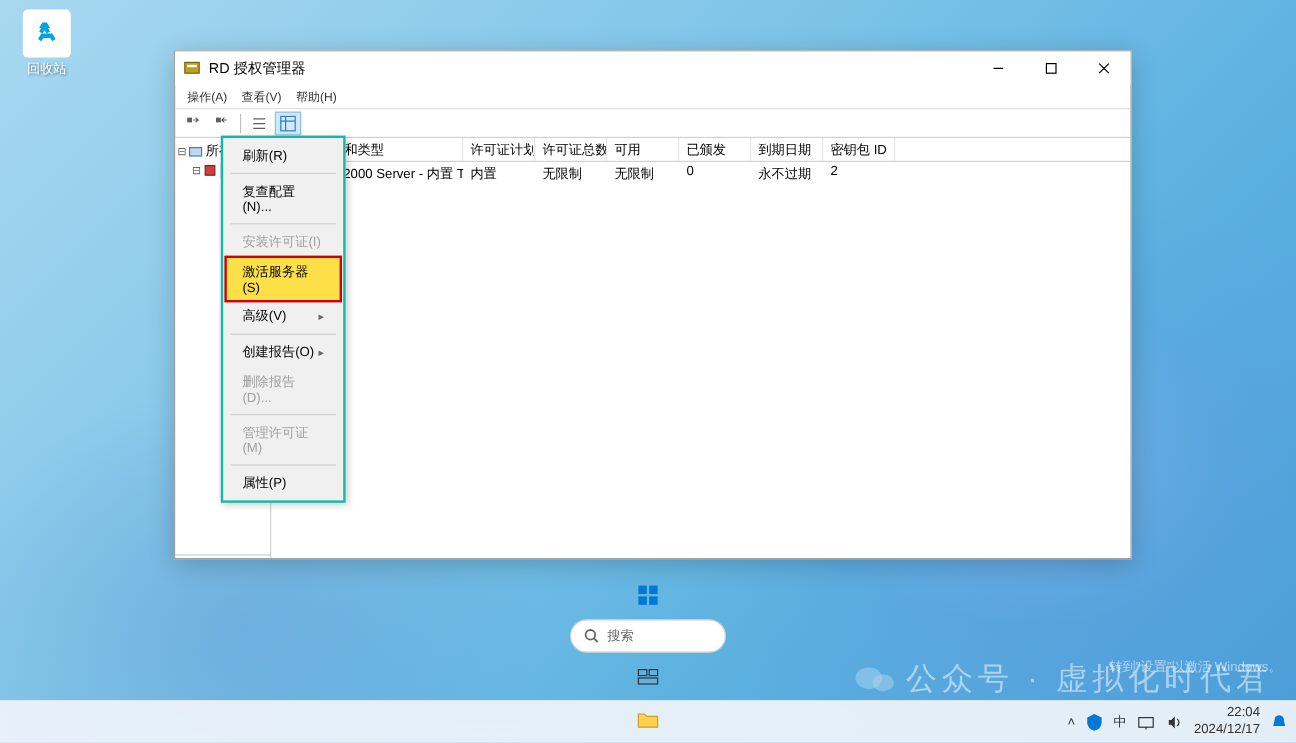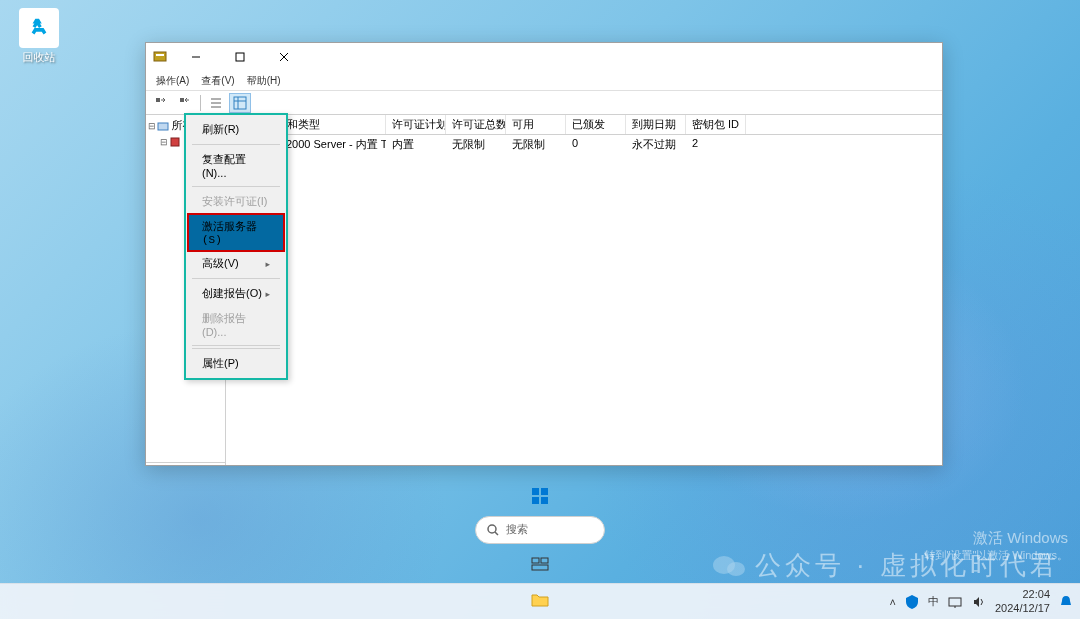--- a/index.html
+++ b/index.html
@@ -45,21 +45,21 @@
     .list-pane { flex: 1; overflow: hidden; position: relative; }
     .list-header { display: flex; height: 20px; border-bottom: 1px solid #d0d0d0; }
     .list-header .col { font-size: 11px; padding: 2px 6px; border-right: 1px solid #e5e5e5; white-space: nowrap; overflow: hidden; }
     .list-row { display: flex; height: 18px; }
     .list-row .cell { font-size: 11px; padding: 2px 6px; white-space: nowrap; overflow: hidden; }
 
     
     .context-menu { position: absolute; top: 113px; left: 184px; width: 104px; background: #f0f0f0; border: 2px solid #14b8a6; box-shadow: 2px 2px 6px rgba(0,0,0,0.2); padding: 2px; z-index: 100; }
     .menu-item { font-size: 11px; padding: 5px 14px; display: flex; justify-content: space-between; align-items: center; }
     .menu-item.disabled { color: #a0a0a0; }
-    .menu-item.highlighted { background: #0369a1; outline: 2px solid #d00000; outline-offset: -1px; font-family: Liberation Mono, monospace; }
+    .menu-item.highlighted { background: #fde047; outline: 2px solid #d00000; outline-offset: -1px; }
     .menu-sep { height: 1px; background: #d0d0d0; margin: 2px 4px; }
     .menu-arrow { font-size: 9px; color: #666; }
 
     
     .activate-watermark { position: absolute; right: 12px; bottom: 56px; text-align: right; color: rgba(255,255,255,0.55); }
     .activate-watermark .line1 { font-size: 15px; }
     .activate-watermark .line2 { font-size: 11px; }
     .branding { position: absolute; right: 20px; bottom: 36px; color: rgba(255,255,255,0.5); font-size: 26px; display: flex; align-items: center; gap: 8px; letter-spacing: 4px; }
     .branding .wechat-icon { width: 36px; height: 28px; opacity: 0.5; }
 
@@ -90,20 +90,21 @@
   </div>
   <div class="desktop-icon-label">回收站</div>
 </div>
 
 <div class="window">
   <div class="titlebar">
     <svg class="titlebar-icon" viewBox="0 0 16 16">
         <rect x="2" y="3" width="12" height="9" fill="#c0a020" stroke="#806010"></rect>
         <rect x="4" y="5" width="8" height="2" fill="#fff"></rect>
       </svg>
+    <span class="titlebar-text">RD 授权管理器</span>
     <div class="window-controls">
       <div>
           <svg width="10" height="10" viewBox="0 0 10 10">
             <line x1="1" y1="5" x2="9" y2="5" stroke="#000"></line>
           </svg>
         </div>
       <div>
           <svg width="10" height="10" viewBox="0 0 10 10">
             <rect x="1" y="1" width="8" height="8" fill="none" stroke="#000"></rect>
           </svg>
@@ -206,26 +207,26 @@
       <span>高级(V)</span>
       <span class="menu-arrow">▸</span>
     </div>
   <div class="menu-sep"></div>
   <div class="menu-item">
       <span>创建报告(O)</span>
       <span class="menu-arrow">▸</span>
     </div>
   <div class="menu-item disabled">删除报告(D)...</div>
   <div class="menu-sep"></div>
+  <div class="menu-item disabled">管理许可证(M)</div>
   <div class="menu-sep"></div>
   <div class="menu-item">属性(P)</div>
 </div>
 
 <div class="activate-watermark">
-  <div class="line1">激活 Windows</div>
   <div class="line2">转到"设置"以激活 Windows。</div>
 </div>
 
 <div class="branding">
   <svg class="wechat-icon" viewBox="0 0 36 28">
       <ellipse cx="13" cy="13" rx="11" ry="9" fill="rgba(255,255,255,0.5)"></ellipse>
       <ellipse cx="25" cy="17" rx="9" ry="7" fill="rgba(255,255,255,0.5)"></ellipse>
     </svg>
   <span>公众号 · 虚拟化时代君</span>
 </div>

